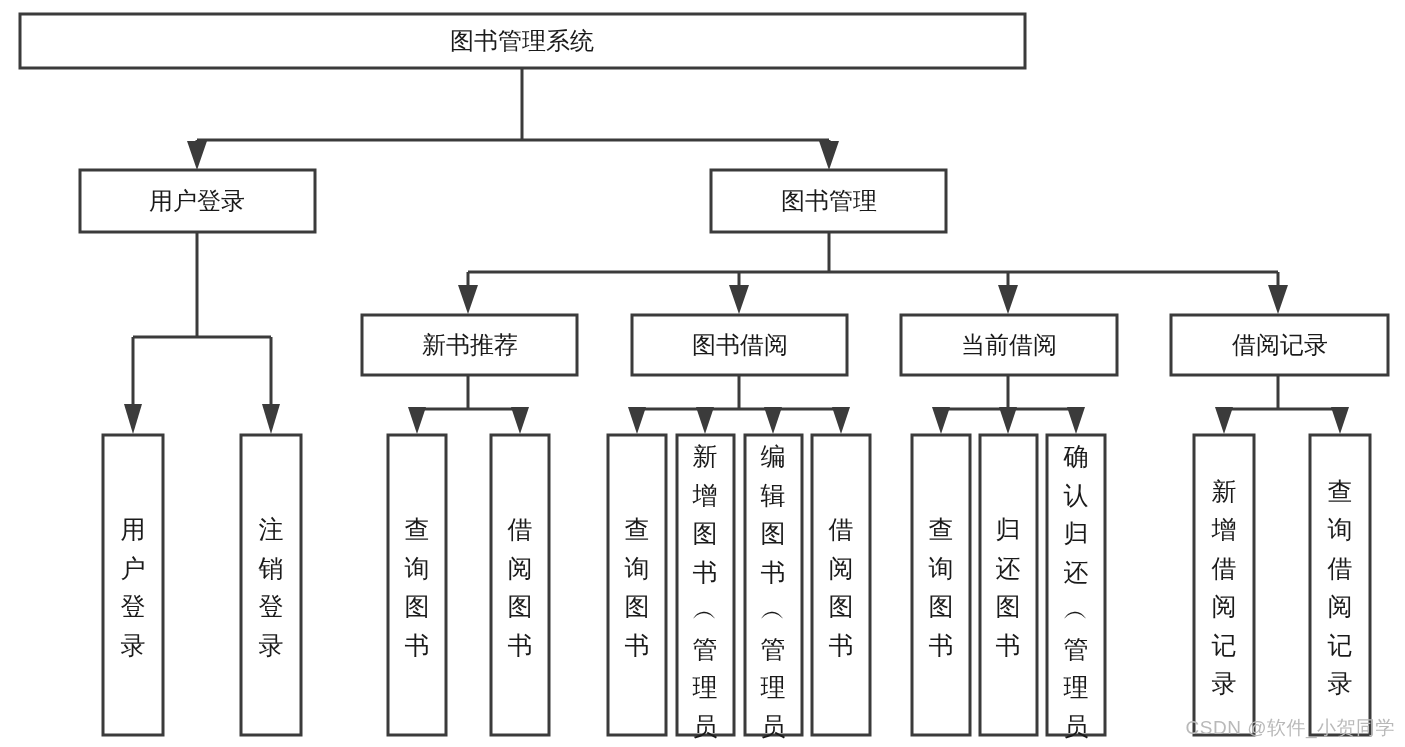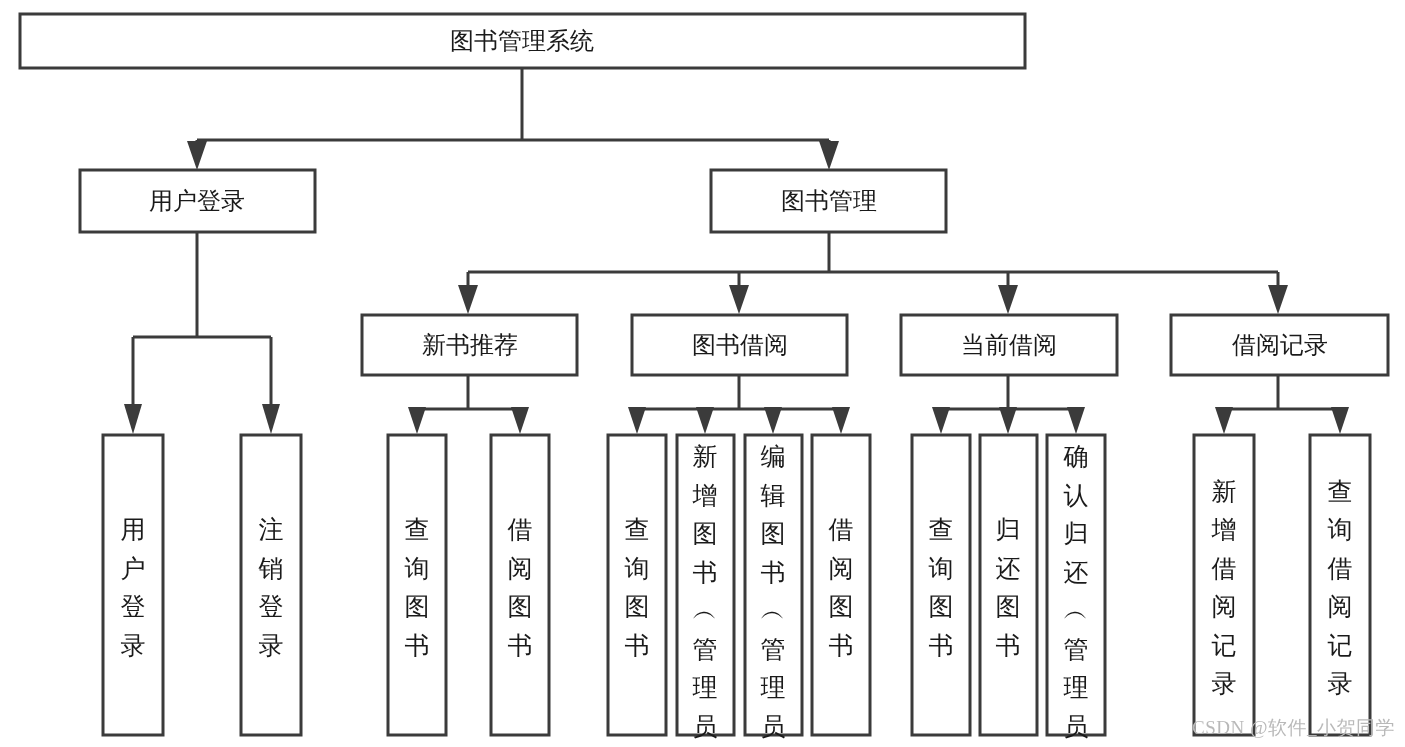--- a/index.html
+++ b/index.html
@@ -50,21 +50,21 @@
   .node-label-v {
     font-family: "DejaVu Sans", "Liberation Sans", sans-serif;
     font-size: 25px;
     fill: #1a1a1a;
     text-anchor: middle;
   }
   .watermark-text {
     position: absolute;
     right: 10px;
     bottom: 6px;
-    font-family: Liberation Serif, serif;
+    font-family: Liberation Sans, sans-serif;
     font-size: 19px;
     color: #b9b9b9;
     white-space: nowrap;
     letter-spacing: 0.5px;
     pointer-events: none;
   }
 </style>
 </head>
 <body>
 

